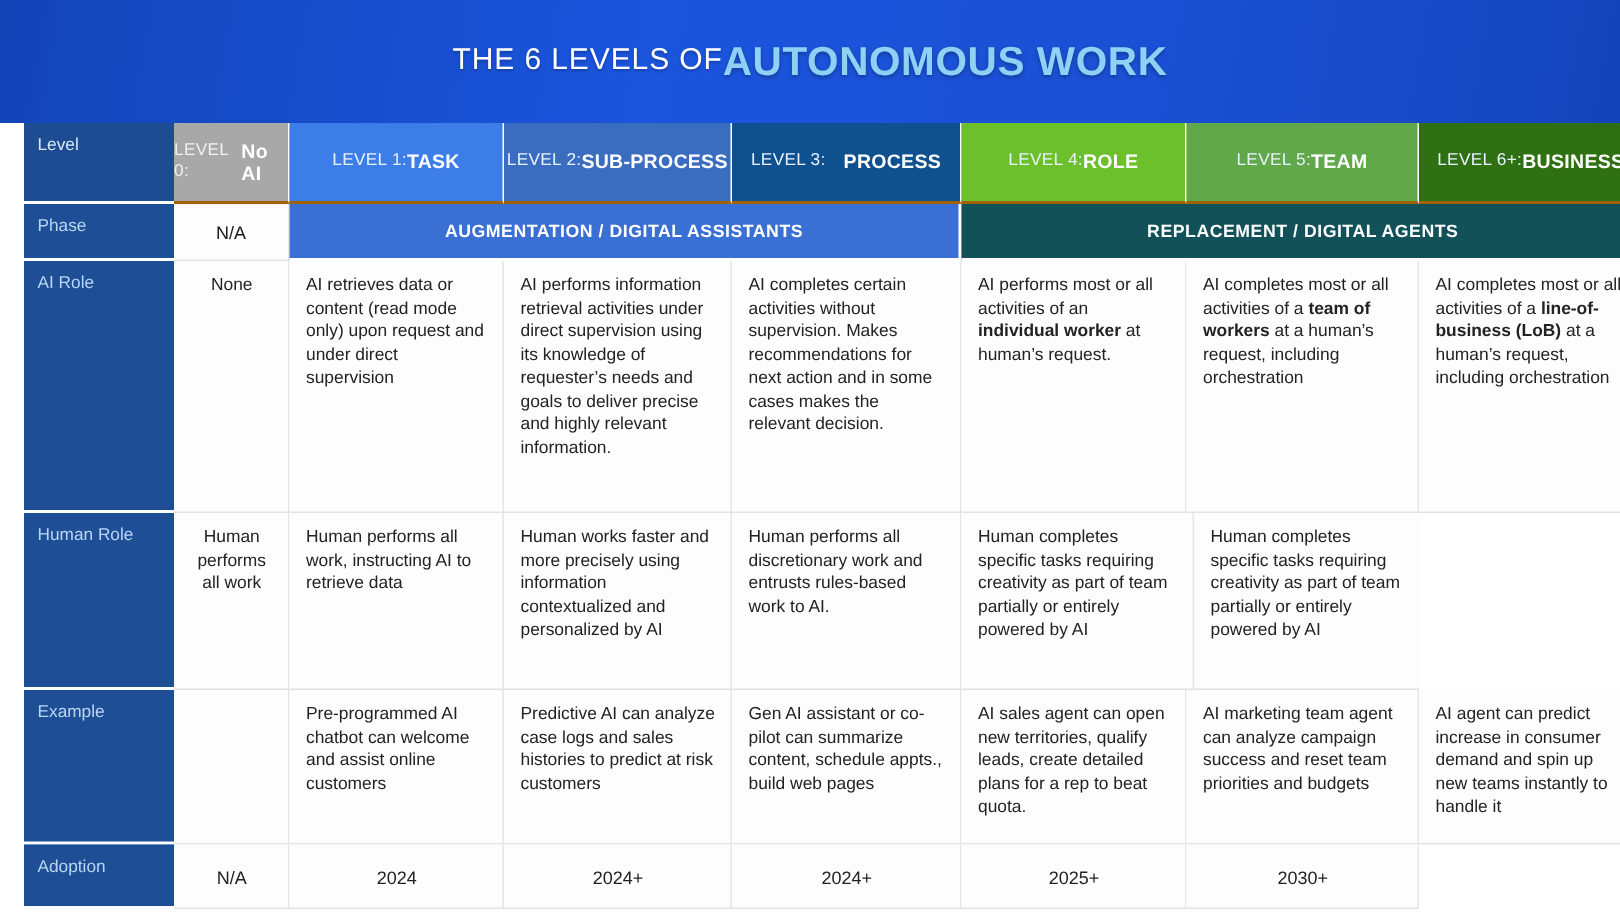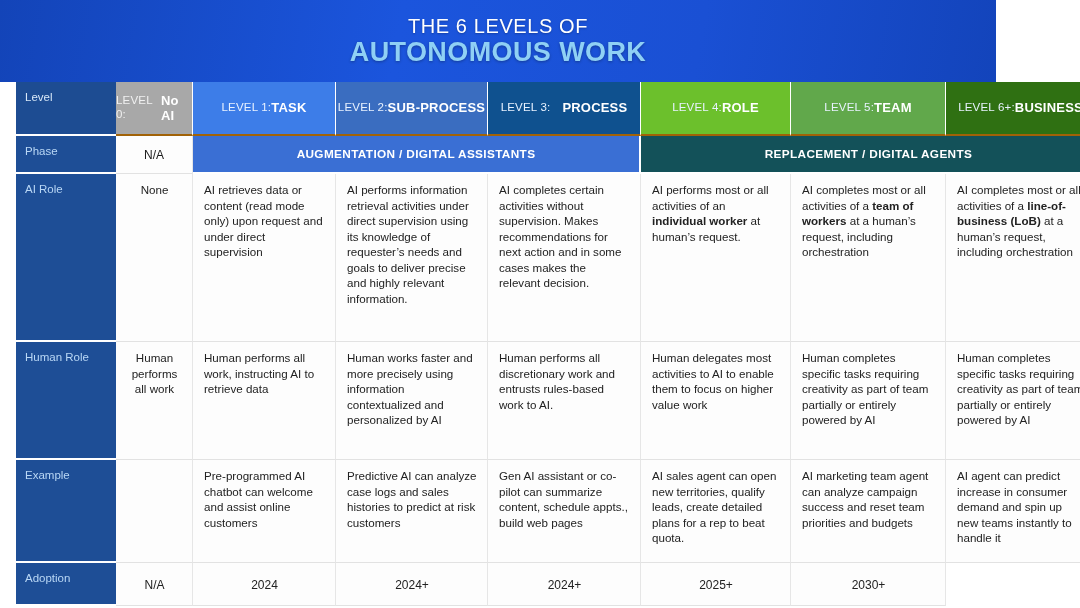--- a/index.html
+++ b/index.html
@@ -6,23 +6,23 @@
   html,body { width:1080px; height:608px; overflow:hidden; }
   body {
     font-family: "Liberation Sans", sans-serif;
     background:#ffffff;
     -webkit-font-smoothing: antialiased;
   }
   .slide { position:relative; width:1080px; height:608px; background:#fff; }
 
   
   .title-banner{
-    position:absolute; left:0; top:0; width:996px; height:82px;
+    position:absolute; left:0; top:0; width:1080px; height:82px;
     background: linear-gradient(100deg,#1344b8 0%,#1b55dd 40%,#1a50d4 70%,#1344bb 100%);
-    display:flex; flex-direction:column; align-items:center; justify-content:center;
+    display:flex; flex-direction:row; align-items:center; justify-content:center;
     line-height:1;
   }
   .title-line1{
     color:#ffffff; font-size:20px; font-weight:400; letter-spacing:.6px;
     text-shadow:0 1px 2px rgba(0,0,0,.25); margin-bottom:3px;
   }
   .title-line2{
     color:#8fd0f5; font-size:27px; font-weight:bold; letter-spacing:.4px;
     text-shadow:0 1px 3px rgba(0,0,0,.3);
     text-align:center;
@@ -158,21 +158,20 @@
       <div class="dc c5"><span>AI completes most or all activities of a </span><b>team of workers</b><span> at a human’s request, including orchestration</span></div>
       <div class="dc c6"><span>AI completes most or all activities of a </span><b>line-of-business (LoB)</b><span> at a human’s request, including orchestration</span></div>
     </div>
 
     <div class="row r-human">
       <div class="lbl lbl-human">Human Role</div>
       <div class="dc c0 center">Human performs all work</div>
       <div class="dc c1">Human performs all work, instructing AI to retrieve data</div>
       <div class="dc c2">Human works faster and more precisely using information contextualized and personalized by AI</div>
       <div class="dc c3">Human performs all discretionary work and entrusts rules-based work to AI.</div>
-      <div class="dc c4">Human delegates most activities to AI to enable them to focus on higher value work</div>
       <div class="dc c5">Human completes specific tasks requiring creativity  as part of team partially or entirely powered by AI</div>
       <div class="dc c6">Human completes specific tasks requiring creativity  as part of team partially or entirely powered by AI</div>
     </div>
 
     <div class="row r-example">
       <div class="lbl lbl-example">Example</div>
       <div class="dc c0 center"></div>
       <div class="dc c1">Pre-programmed AI chatbot can welcome and assist online customers</div>
       <div class="dc c2">Predictive AI can analyze case logs and sales histories to predict at risk customers</div>
       <div class="dc c3">Gen AI assistant or co-pilot can summarize content, schedule appts., build web pages</div>

